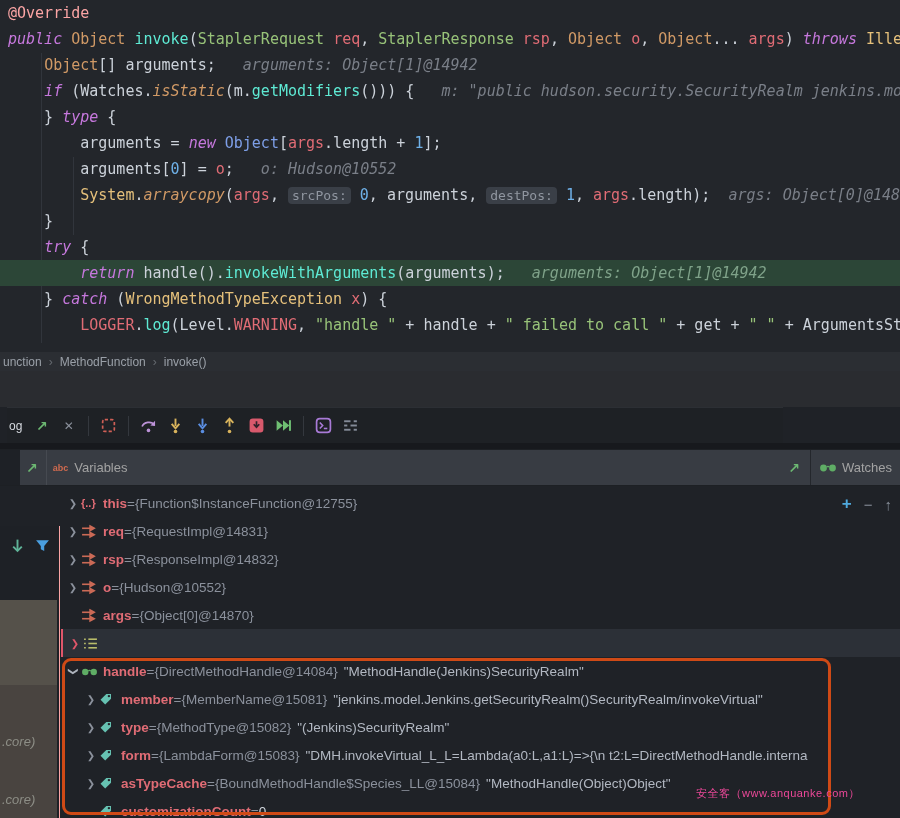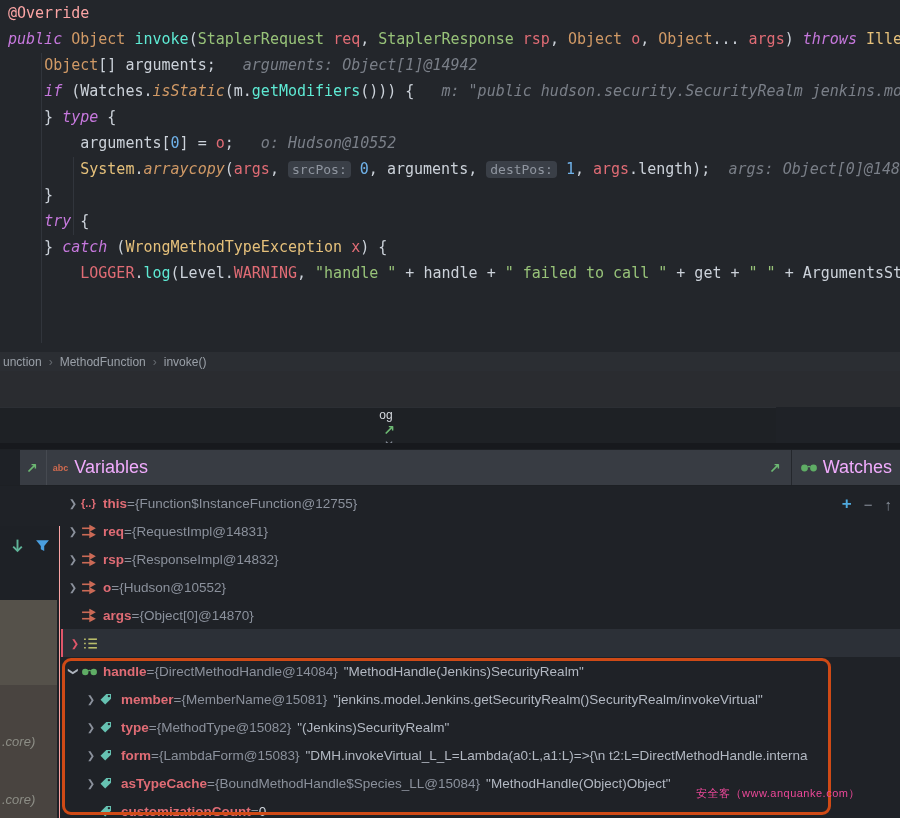--- a/index.html
+++ b/index.html
@@ -25,34 +25,34 @@
   .tk-hint{color:#7a7f88;font-style:italic}
   .tk-hintg{color:#7fa289;font-style:italic}
   .tk-grn{color:#98c379}
   .tk-chip{background:#3a3f47;color:#9096a0;border-radius:4px;padding:1px 4px;font-size:13px;font-style:normal}
   
   #breadcrumb{position:absolute;left:0;top:352px;width:900px;height:19px;background:#2b2e33;
               display:flex;align-items:center;font-size:12px;color:#9aa0a8;padding-left:3px;box-sizing:border-box;}
   #breadcrumb .sep{color:#64696f;margin:0 7px;font-size:12px;}
   #gapband{position:absolute;left:0;top:371px;width:900px;height:36px;background:#2a2c30;}
   
-  #toolbar{position:absolute;left:0;top:407px;width:776px;height:36px;background:#1e2125;border-top:1px solid #2c2f34;
-           display:flex;align-items:center;box-sizing:border-box;padding-left:2px;flex-direction:column;}
+  #toolbar{position:absolute;left:7px;top:407px;width:776px;height:36px;background:#1e2125;border-top:1px solid #2c2f34;
+           display:flex;align-items:center;box-sizing:border-box;padding-left:2px;}
   #toolbar .tbtab{color:#d5d9df;font-size:12px;margin-right:6px;}
   #toolbar .tico{width:18px;height:18px;display:inline-flex;align-items:center;justify-content:center;margin:0 4.5px;}
   #toolbar .tsep{width:1px;height:20px;background:#34383e;margin:0 6px;}
   .glyph-green{color:#6cb872;font-size:14px;font-weight:bold;}
   .glyph-gray{color:#8b919c;font-size:12px;}
   #darkband{position:absolute;left:0;top:443px;width:900px;height:6px;background:#17191d;}
   
   #panelheader{position:absolute;left:0;top:449px;width:900px;height:37px;background:#383c43;
                border-top:1px solid #1d2024;border-bottom:1px solid #1d2024;display:flex;align-items:center;box-sizing:border-box;}
   #panelheader .notch{width:20px;height:100%;background:#1e2126;}
   #panelheader .hsep{width:1px;height:100%;background:#464a51;margin:0 6px 0 8px;}
-  #panelheader .title{color:#f0abfc;font-size:18px;margin-left:6px;}
+  #panelheader .title{color:#a3a3a3;font-size:13px;margin-left:6px;}
   .abc-ic{color:#cf6a4f;font-size:9px;font-weight:bold;letter-spacing:0;}
   #panelheader .spacer{flex:1;}
   #panelheader .wsep{width:1px;height:100%;background:#24272c;margin:0 0 0 10px;}
   #panelheader .watches{display:flex;align-items:center;padding:0 8px 0 8px;height:100%;}
   
   #main{position:absolute;left:0;top:486px;width:900px;height:332px;background:#1f2227;overflow:hidden;}
   #leftcol{position:absolute;left:0;top:0;width:60px;height:332px;background:#1e2126;border-right:1px solid #fca5a5;box-sizing:border-box;margin-top:40px;}
   #leftcol .lico{position:absolute;width:18px;height:18px;display:flex;align-items:center;justify-content:center;}
   .olive-top{position:absolute;left:0;top:74px;width:57px;height:85px;background:#55514a;}
   .olive-bot{position:absolute;left:0;top:159px;width:57px;height:173px;background:#494440;}
@@ -84,24 +84,26 @@
 
 <div id="editor">
   <div class="guide" style="left:41px;top:53px;height:290px;"></div>
   <div class="guide" style="left:73px;top:157px;height:78px;"></div>
   <div id="code-area" style="position:relative;padding-left:8px;">
       <div class="code-line"><span class="tk-ann">@Override</span></div>
       <div class="code-line"><span class="tk-kw">public</span><span class="tk-txt"> </span><span class="tk-typeO">Object</span><span class="tk-txt"> </span><span class="tk-fn">invoke</span><span class="tk-txt">(</span><span class="tk-typeG">StaplerRequest</span><span class="tk-txt"> </span><span class="tk-name">req</span><span class="tk-txt">, </span><span class="tk-typeG">StaplerResponse</span><span class="tk-txt"> </span><span class="tk-name">rsp</span><span class="tk-txt">, </span><span class="tk-typeO">Object</span><span class="tk-txt"> </span><span class="tk-name">o</span><span class="tk-txt">, </span><span class="tk-typeO">Object</span><span class="tk-txt">... </span><span class="tk-name">args</span><span class="tk-txt">) </span><span class="tk-kw">throws</span><span class="tk-txt"> </span><span class="tk-typeY">Ille</span></div>
       <div class="code-line"><span class="tk-txt">    </span><span class="tk-typeO">Object</span><span class="tk-txt">[] arguments;</span><span class="tk-hint">   arguments: Object[1]@14942</span></div>
       <div class="code-line"><span class="tk-txt">    </span><span class="tk-kw">if</span><span class="tk-txt"> (Watches.</span><span class="tk-fnI">isStatic</span><span class="tk-txt">(m.</span><span class="tk-fn">getModifiers</span><span class="tk-txt">())) {</span><span class="tk-hint">   m: "public hudson.security.SecurityRealm jenkins.mo</span></div>
       <div class="code-line"><span class="tk-txt">    } </span><span class="tk-kw">type</span><span class="tk-txt"> {</span></div>
+      <div class="code-line"><span class="tk-txt">        arguments = </span><span class="tk-kw">new</span><span class="tk-txt"> </span><span class="tk-pw">Object</span><span class="tk-txt">[</span><span class="tk-name">args</span><span class="tk-txt">.length + </span><span class="tk-num">1</span><span class="tk-txt">];</span></div>
       <div class="code-line"><span class="tk-txt">        arguments[</span><span class="tk-num">0</span><span class="tk-txt">] = </span><span class="tk-name">o</span><span class="tk-txt">;</span><span class="tk-hint">   o: Hudson@10552</span></div>
       <div class="code-line"><span class="tk-txt">        </span><span class="tk-typeY">System</span><span class="tk-txt">.</span><span class="tk-fnI">arraycopy</span><span class="tk-txt">(</span><span class="tk-name">args</span><span class="tk-txt">, </span><span class="tk-chip">srcPos:</span><span class="tk-txt"> </span><span class="tk-num">0</span><span class="tk-txt">, arguments, </span><span class="tk-chip">destPos:</span><span class="tk-txt"> </span><span class="tk-num">1</span><span class="tk-txt">, </span><span class="tk-name">args</span><span class="tk-txt">.length);</span><span class="tk-hint">  args: Object[0]@14870</span></div>
       <div class="code-line"><span class="tk-txt">    }</span></div>
       <div class="code-line"><span class="tk-txt">    </span><span class="tk-kw">try</span><span class="tk-txt"> {</span></div>
+      <div class="code-line hl" style="margin-left: -8px; padding-left: 8px;"><span class="tk-txt">        </span><span class="tk-kw">return</span><span class="tk-txt"> handle().</span><span class="tk-fn">invokeWithArguments</span><span class="tk-txt">(arguments);</span><span class="tk-hintg">   arguments: Object[1]@14942</span></div>
       <div class="code-line"><span class="tk-txt">    } </span><span class="tk-kw">catch</span><span class="tk-txt"> (</span><span class="tk-typeY">WrongMethodTypeException</span><span class="tk-txt"> </span><span class="tk-name">x</span><span class="tk-txt">) {</span></div>
       <div class="code-line"><span class="tk-txt">        </span><span class="tk-name">LOGGER</span><span class="tk-txt">.</span><span class="tk-fn">log</span><span class="tk-txt">(Level.</span><span class="tk-name">WARNING</span><span class="tk-txt">, </span><span class="tk-grn">"handle "</span><span class="tk-txt"> + handle + </span><span class="tk-grn">" failed to call "</span><span class="tk-txt"> + get + </span><span class="tk-grn">" "</span><span class="tk-txt"> + ArgumentsString(</span></div>
     </div>
 </div>
 
 <div id="breadcrumb">
     <span>unction</span>
     <span class="sep">›</span>
     <span>MethodFunction</span>
     <span class="sep">›</span>

